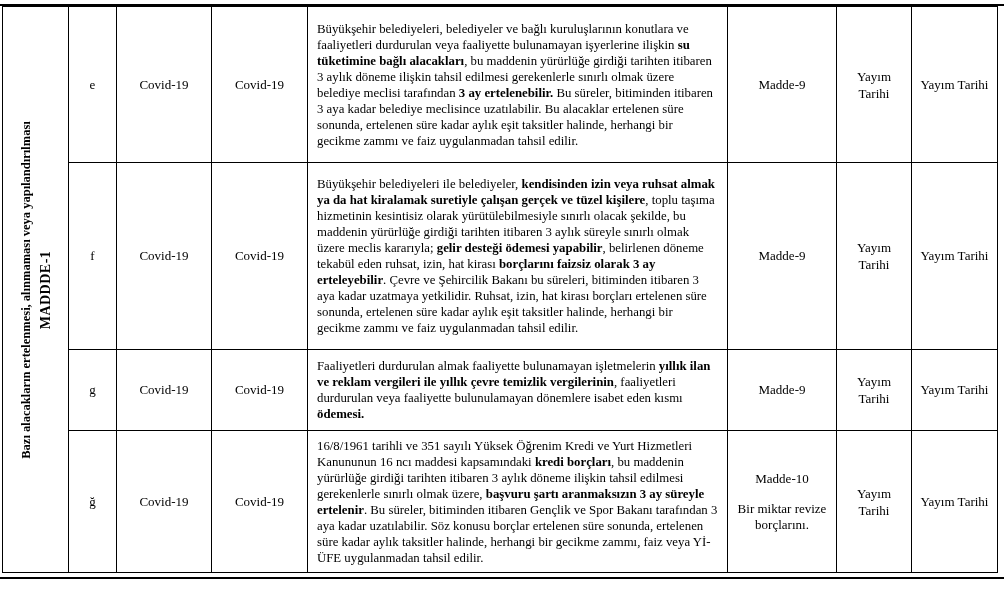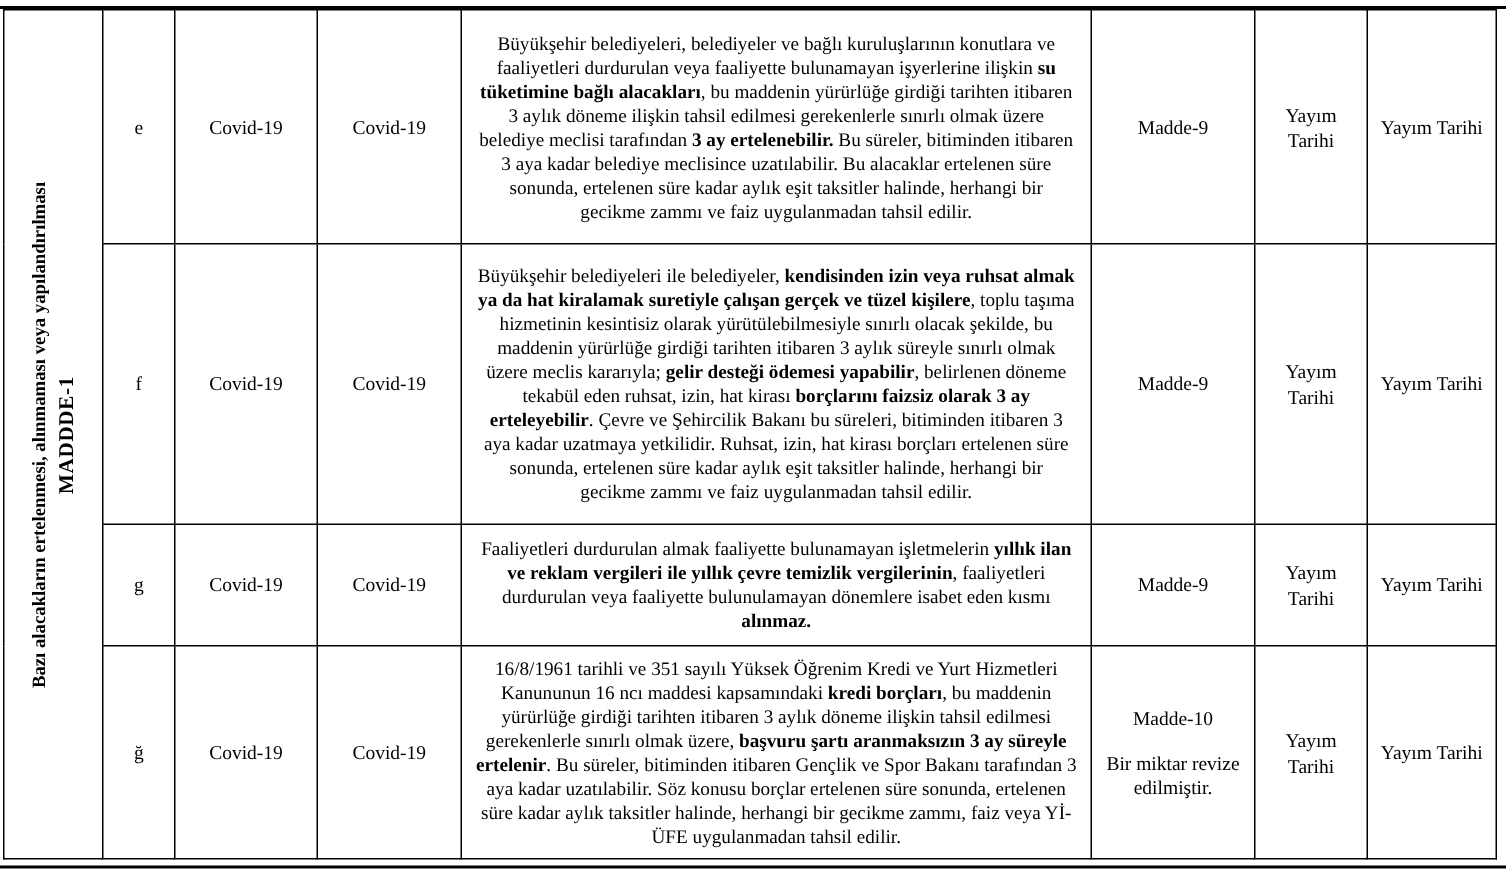--- a/index.html
+++ b/index.html
@@ -31,21 +31,21 @@
   }
   col.c1{width:66px;} col.c2{width:48px;} col.c3{width:95px;} col.c4{width:96px;}
   col.c5{width:420px;} col.c6{width:109px;} col.c7{width:75px;} col.c8{width:86px;}
 
   tr.r-e{height:156px;} tr.r-f{height:187px;} tr.r-g{height:81px;} tr.r-gg{height:142px;}
 
   td.c-desc{
     font-size:12.8px;
     line-height:16px;
     padding:2px 9px;
-    text-align:center;
+    text-align:left;
   }
   td.c-desc b{font-weight:bold;}
 
   td.vhead{position:relative;padding:0;}
   .vwrap{position:absolute;inset:0;display:flex;align-items:center;justify-content:center;}
   .vblock{
     transform:rotate(-90deg);
     width:552px;
     text-align:center;
     font-weight:bold;
@@ -108,37 +108,37 @@
 
       </td>
       <td class="c-pub1">Yayım Tarihi</td>
       <td>Yayım Tarihi</td>
     </tr>
 
     <tr class="r-g">
       <td>g</td>
       <td>Covid-19</td>
       <td>Covid-19</td>
-      <td class="c-desc"><span>Faaliyetleri durdurulan almak faaliyette bulunamayan işletmelerin </span><b>yıllık ilan ve reklam vergileri ile yıllık çevre temizlik vergilerinin</b><span>, faaliyetleri durdurulan veya faaliyette bulunulamayan dönemlere isabet eden kısmı </span><b>alınmaz.</b></td>
+      <td class="c-desc"><span>Faaliyetleri durdurulan almak faaliyette bulunamayan işletmelerin </span><b>yıllık ilan ve reklam vergileri ile yıllık çevre temizlik vergilerinin</b><span>, faaliyetleri durdurulan veya faaliyette bulunulamayan dönemlere isabet eden kısmı </span><b>ödemesi.</b></td>
       <td>
         <div>Madde-9</div>
 
       </td>
       <td class="c-pub1">Yayım Tarihi</td>
       <td>Yayım Tarihi</td>
     </tr>
 
     <tr class="r-gg">
       <td>ğ</td>
       <td>Covid-19</td>
       <td>Covid-19</td>
       <td class="c-desc"><span>16/8/1961 tarihli ve 351 sayılı Yüksek Öğrenim Kredi ve Yurt Hizmetleri Kanununun 16 ncı maddesi kapsamındaki </span><b>kredi borçları</b><span>, bu maddenin yürürlüğe girdiği tarihten itibaren 3 aylık döneme ilişkin tahsil edilmesi gerekenlerle sınırlı olmak üzere, </span><b>başvuru şartı aranmaksızın 3 ay süreyle ertelenir</b><span>. Bu süreler, bitiminden itibaren Gençlik ve Spor Bakanı tarafından 3 aya kadar uzatılabilir. Söz konusu borçlar ertelenen süre sonunda, ertelenen süre kadar aylık taksitler halinde, herhangi bir gecikme zammı, faiz veya Yİ-ÜFE uygulanmadan tahsil edilir.</span></td>
       <td>
         <div>Madde-10</div>
-        <div class="madde-note">Bir miktar revize edilmiştir.</div>
+        <div class="madde-note">Bir miktar revize borçlarını.</div>
       </td>
       <td class="c-pub1">Yayım Tarihi</td>
       <td>Yayım Tarihi</td>
     </tr>
   </tbody>
     </table>
 
   <div class="rule rule-bottom"></div>
 </div>
 

